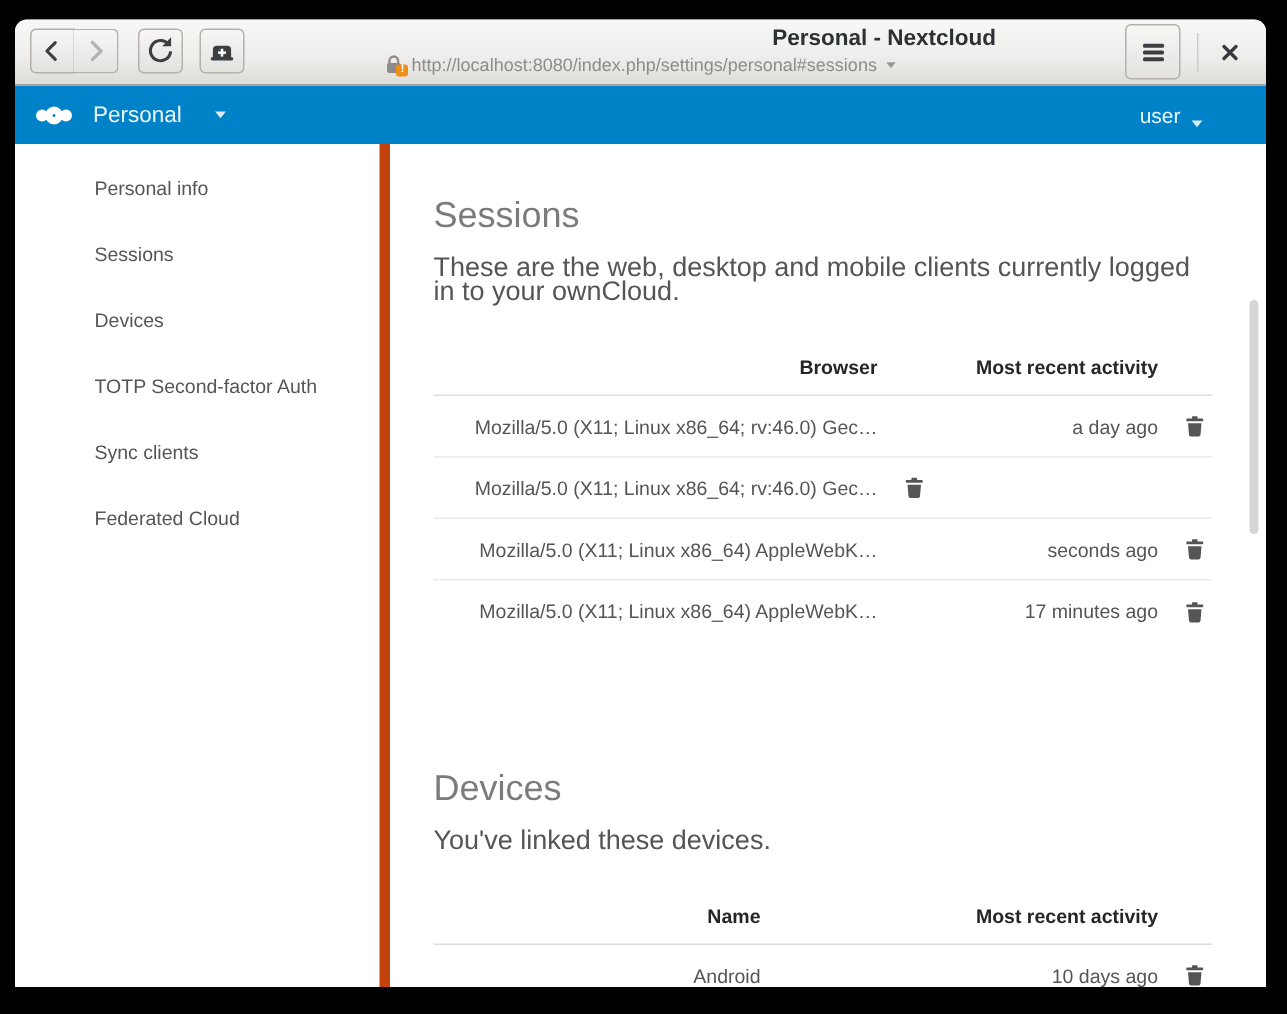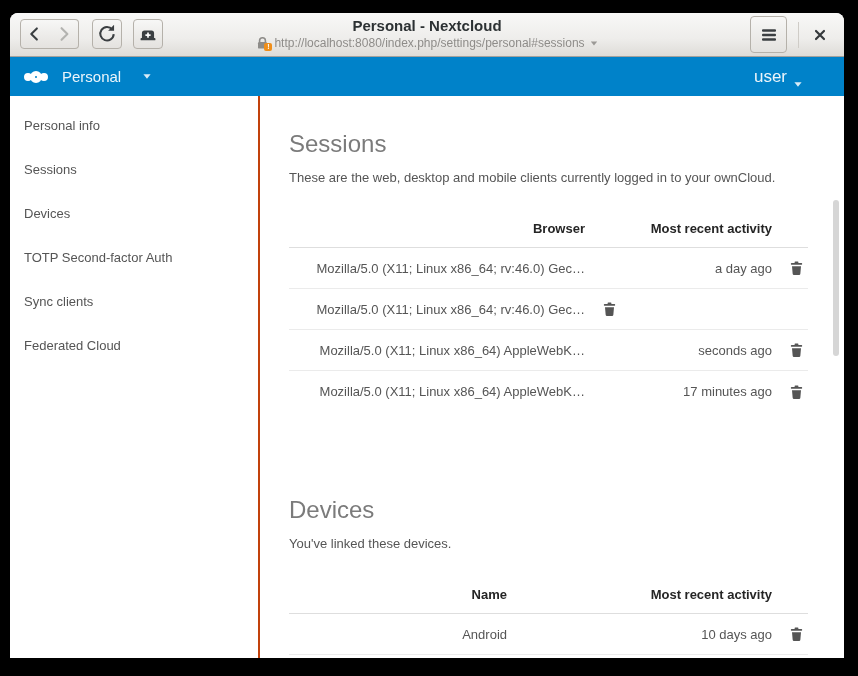--- a/index.html
+++ b/index.html
@@ -27,21 +27,21 @@
     display:flex; align-items:center; justify-content:center;
     padding:0; cursor:pointer;
   }
   .tb-btn.back { left:10px; border-radius:4px 0 0 4px; }
   .tb-btn.fwd  { left:39px; border-radius:0 4px 4px 0; border-left:none; }
   .tb-btn.refresh { left:82px; }
   .tb-btn.newtab  { left:123px; }
   .title-wrap {
     position:absolute; left:180px; right:180px; top:4px; text-align:center;
   }
-  .win-title { font-size:15px; font-weight:bold; color:#2c3133; line-height:18px; }
+  .win-title { font-size:15px; font-weight:bold; color:#2c3133; line-height:18px;text-align:right; }
   .url-row {
     display:inline-flex; align-items:center; gap:5px; margin-top:1px;
     font-size:12px; color:#8e8c89; cursor:pointer;
   }
   .lock { position:relative; width:13px; height:14px; display:inline-block; }
   .lock-badge {
     position:absolute; right:-3px; bottom:-1px; width:8px; height:8px;
     background:#ef8e1a; border-radius:2px; color:#fff; font-size:7px;
     font-weight:bold; line-height:8px; text-align:center; display:block;
   }
@@ -73,33 +73,33 @@
   .ring.small { width:7px; height:7px; border-width:4px; }
   .ring.big { width:12px; height:12px; border-width:5px; margin:0 -2px; position:relative; z-index:1; }
   .app-menu {
     display:flex; align-items:center; gap:22px; margin-left:14px;
     font-size:15px; cursor:pointer;
   }
   .app-menu .caret, .user-menu .caret { transform:scale(.9); color:rgba(255,255,255,.85); }
   .nav-spacer { flex:1; }
   .user-menu {
     display:flex; align-items:flex-end; gap:7px; margin-right:42px;
-    font-size:17px; cursor:pointer;
+    font-size:14px; cursor:pointer;
   }
   
   .content { flex:1; display:flex; background:#fff; position:relative; overflow:hidden; }
-  .sidebar { width:250px; flex:0 0 250px; border-right:2px solid #c2410c; padding-top:7px; }
+  .sidebar { width:250px; flex:0 0 250px; border-right:7px solid #c2410c; padding-top:7px;padding-left:39px; }
   .side-item {
     height:44px; display:flex; align-items:center; padding-left:14px;
     font-size:13px; color:#555; cursor:pointer;
   }
   .main { flex:1; padding:34px 36px 0 29px; overflow:hidden; }
   .main h2 { font-size:24px; font-weight:400; color:#7b7b7b; line-height:28px; margin:0 0 12px; }
   .main h2.devices-h { margin-top:84px; }
-  .desc { font-size:13px; color:#555; line-height:16px; margin:0 0 24px; }
+  .desc { font-size:18px; color:#555; line-height:16px; margin:0 0 24px; }
   .tbl { width:100%; }
   .row { display:flex; align-items:center; height:41px; border-bottom:1px solid #ebebeb;text-align:right; }
   .row.last { border-bottom:none; }
   .thead { height:38px; border-bottom:1px solid #dedede; }
   .thead .c1, .thead .c2 { font-weight:bold; color:#252525; }
   .c1 { padding-left:12px; font-size:13px; color:#555; white-space:nowrap; overflow:hidden; }
   .sessions-tbl .c1 { width:296px; flex:0 0 296px; }
   .devices-tbl .c1 { width:218px; flex:0 0 218px; }
   .c2 { flex:1; font-size:13px; color:#555; white-space:nowrap; }
   .c3 { width:36px; flex:0 0 36px; display:flex; justify-content:flex-end; padding-right:4px; }

